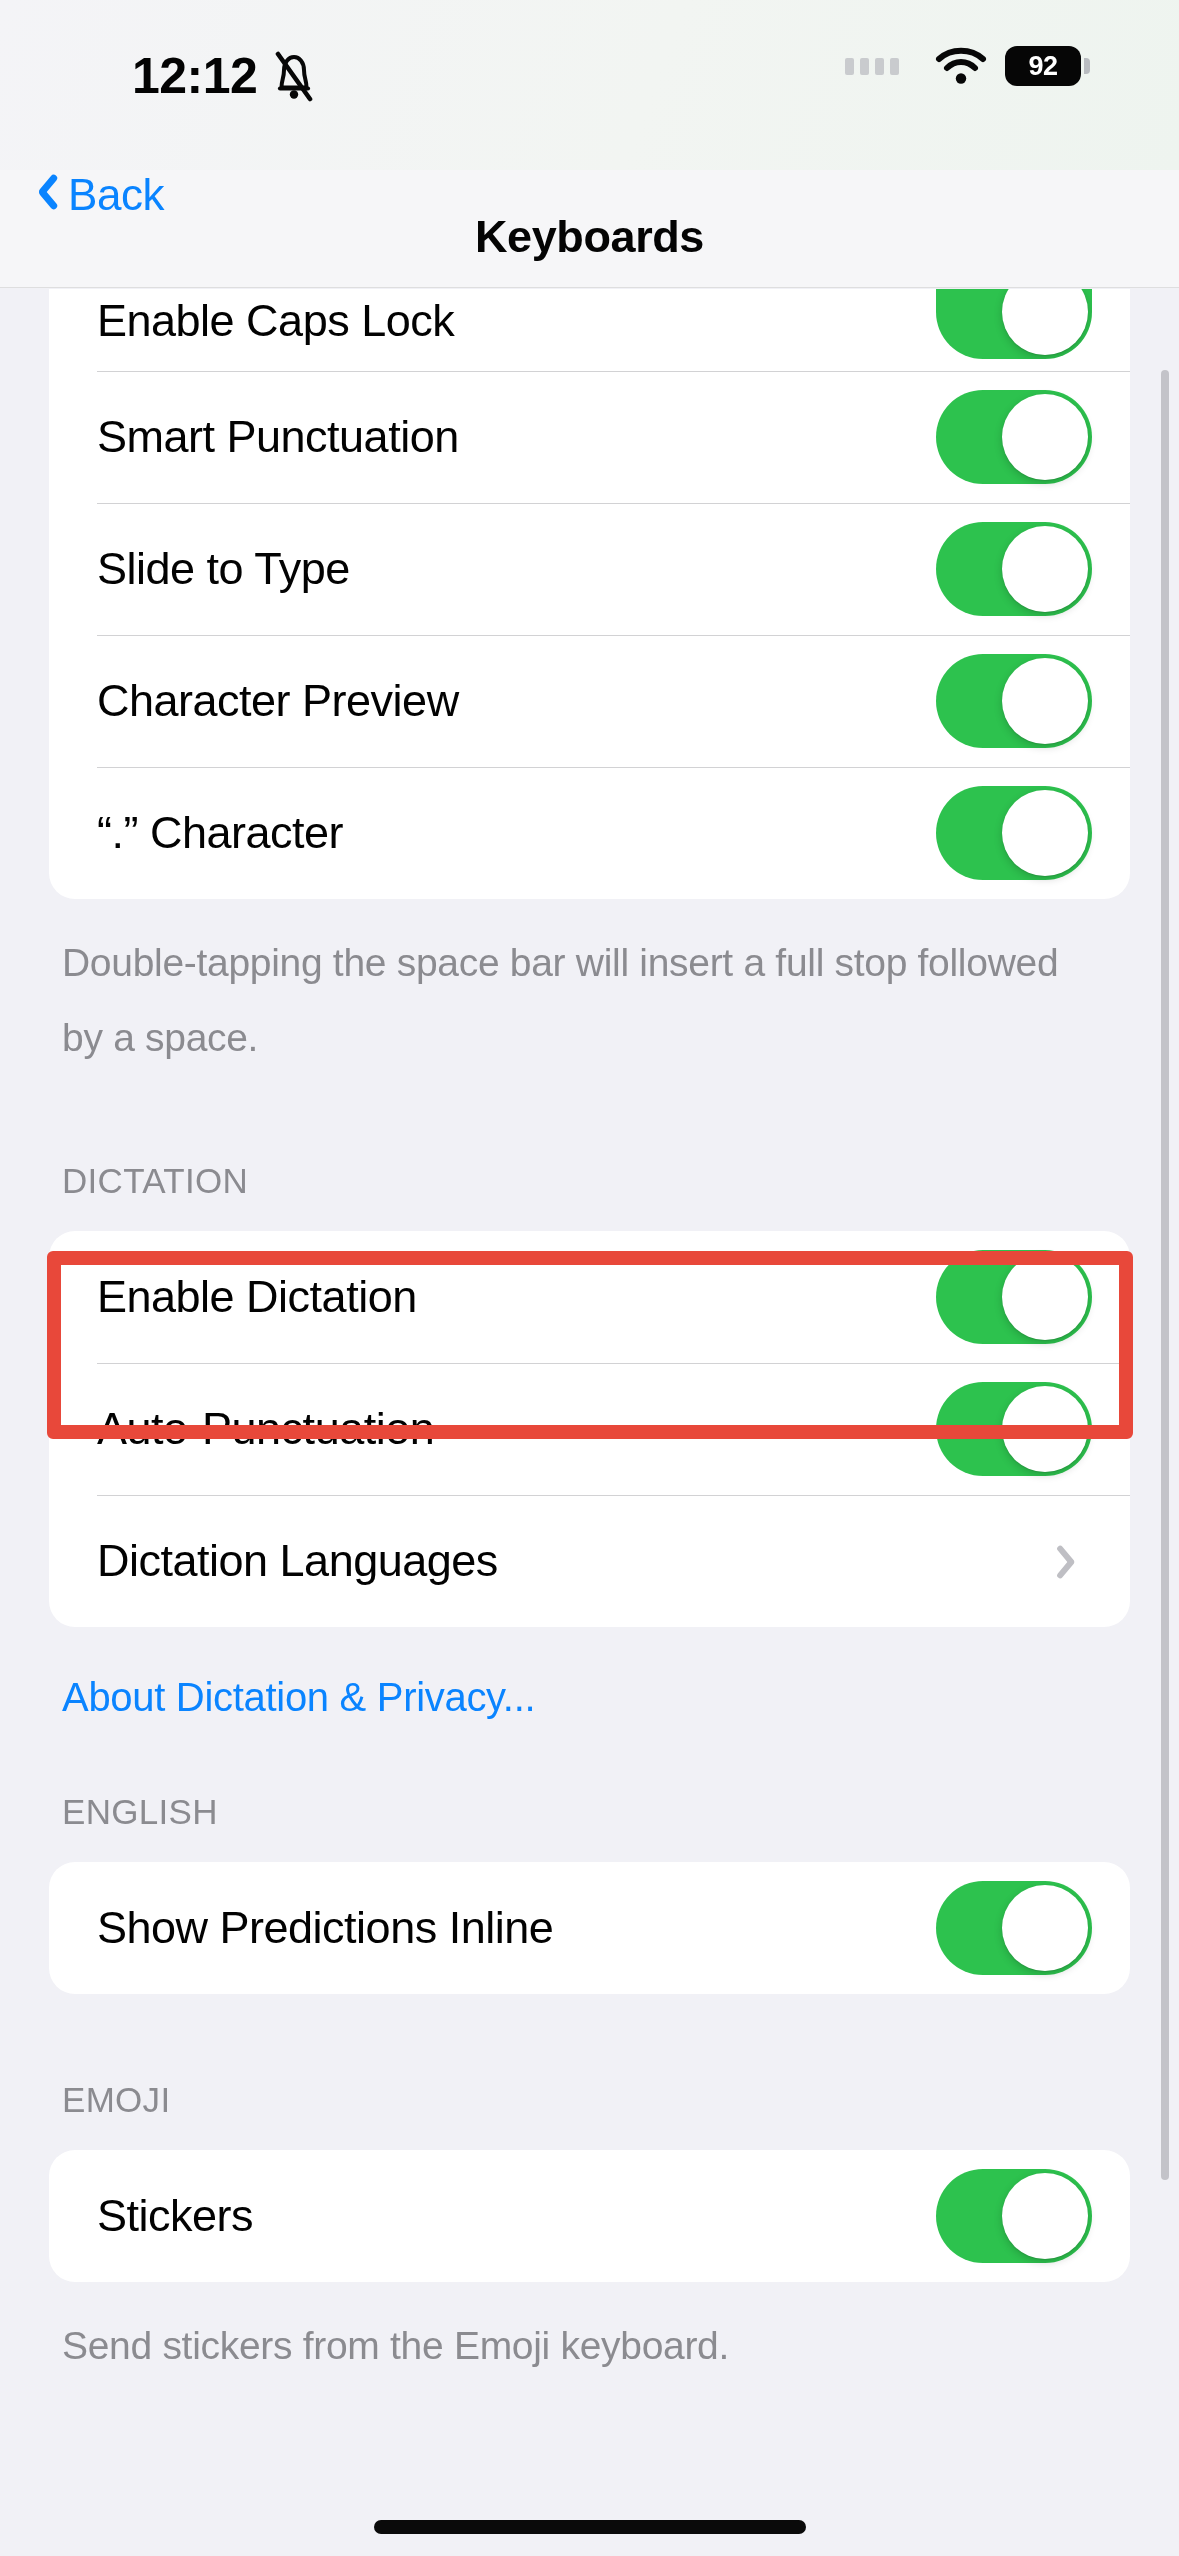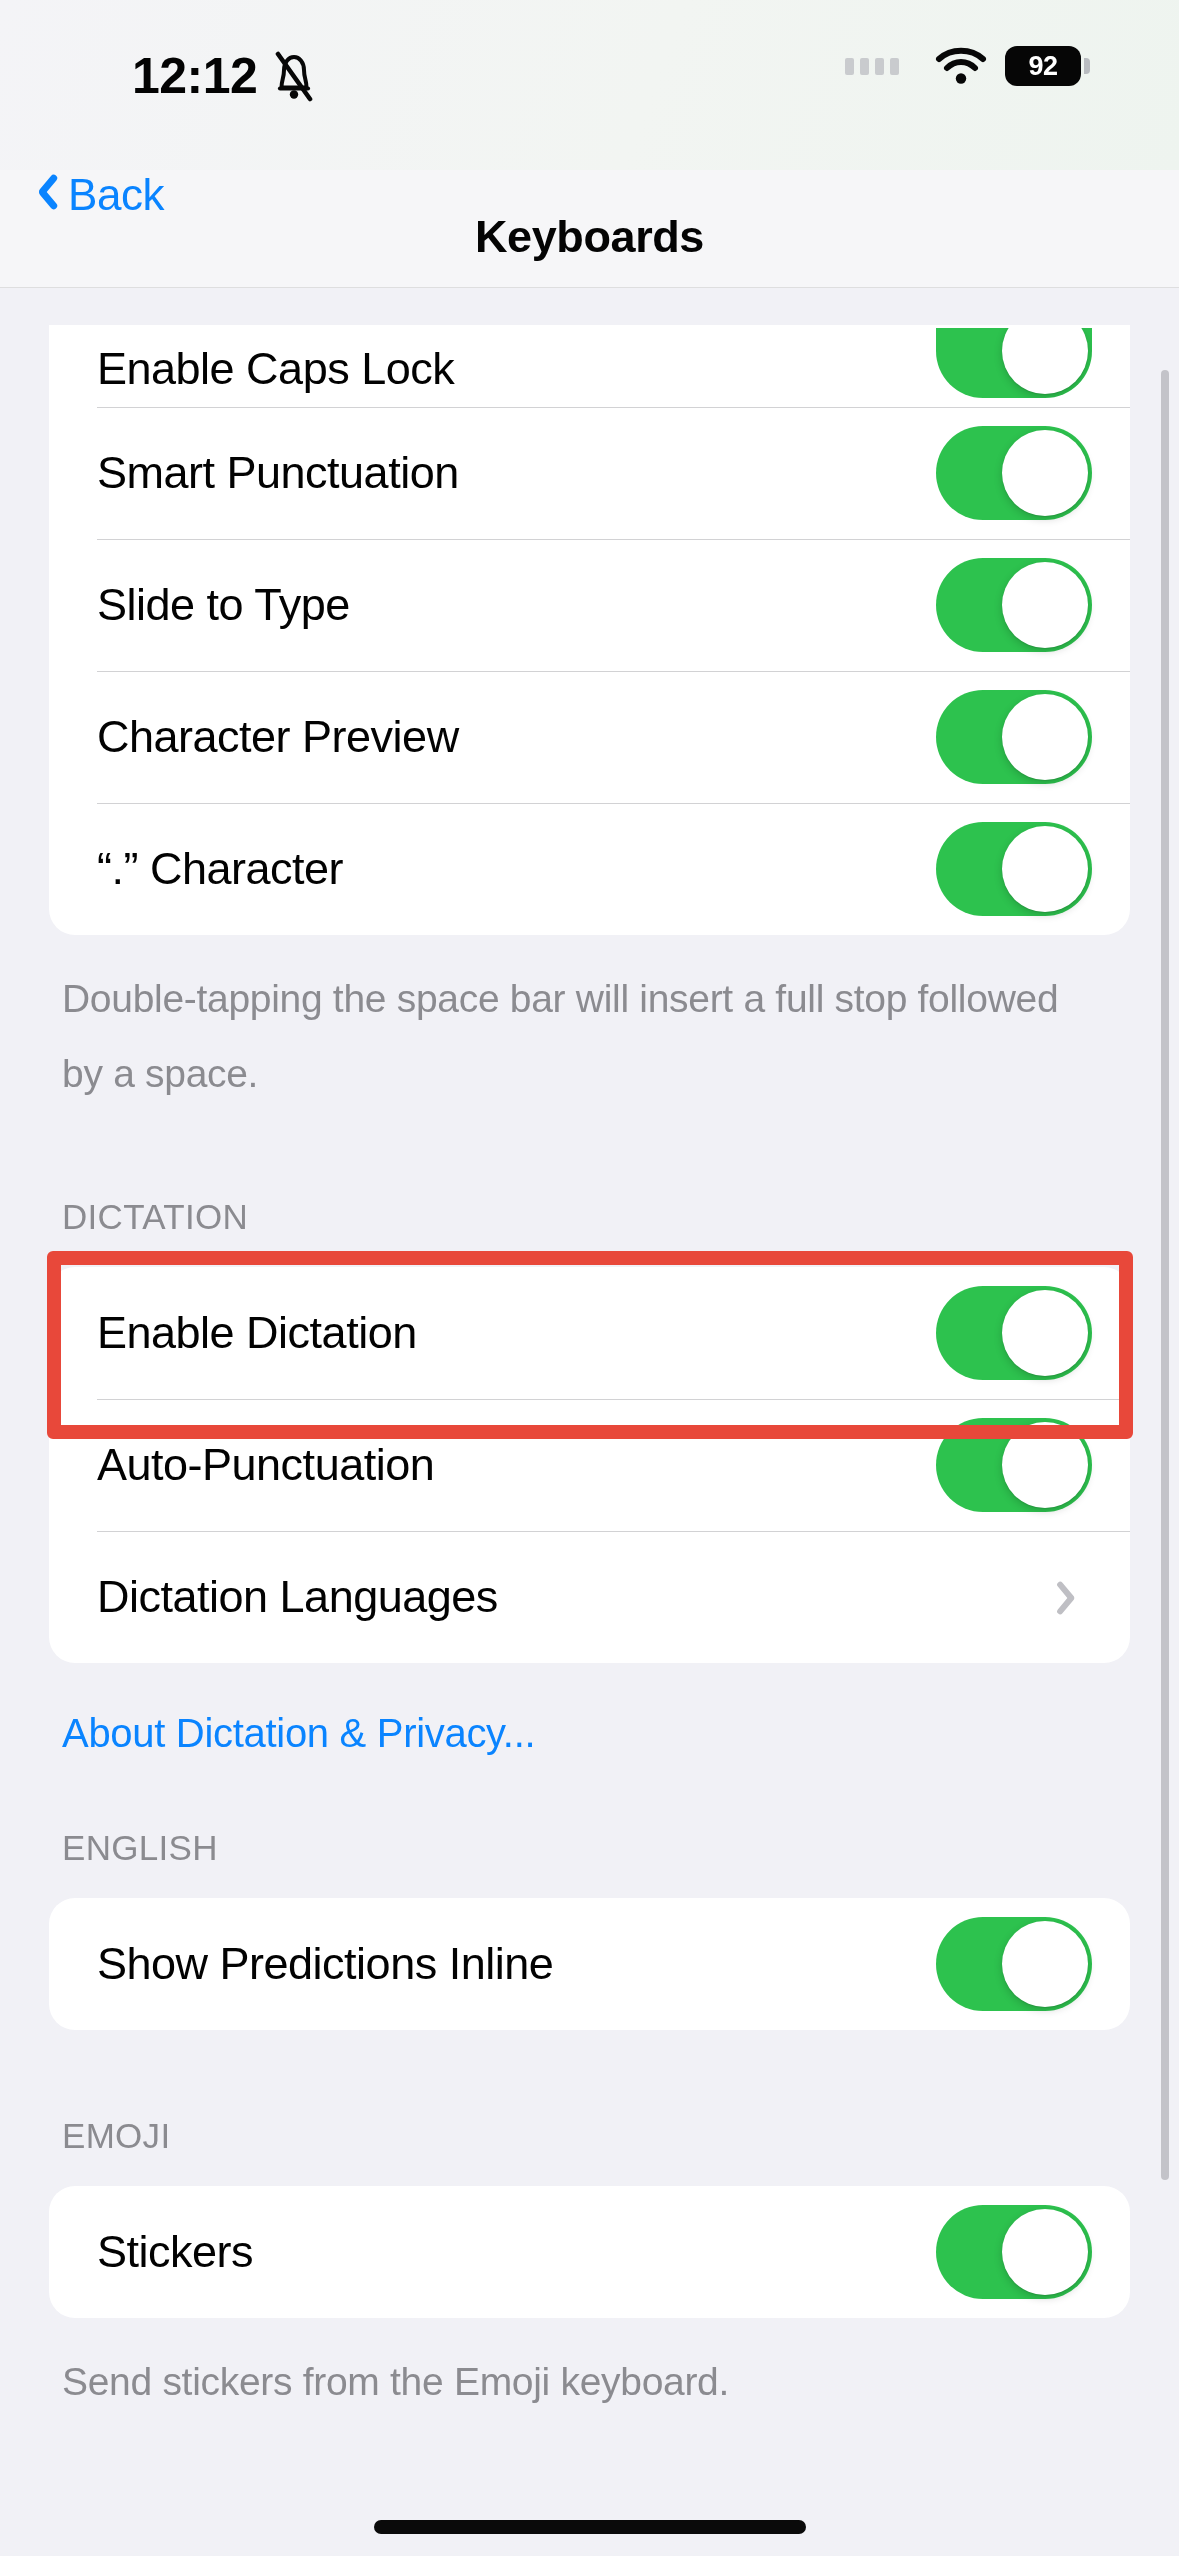--- a/index.html
+++ b/index.html
@@ -177,21 +177,21 @@
     left: 48px; right: 0; top: 0;
     height: 1px;
     background: #d2d2d4;
   }
   .row-label {
     font-size: 45px;
     color: #020202;
     letter-spacing: -0.5px;
     flex: 1;
   }
-  .row.partial { height: 82px; align-items: center; padding-bottom: 6px; margin-top: 36px; }
+  .row.partial { height: 82px; align-items: flex-start; padding-bottom: 6px; }
   .row.partial .row-label { position: relative; top: 6px; }
 
   
   .toggle {
     width: 156px;
     height: 94px;
     border-radius: 47px;
     background: #d1d1d6;
     position: relative;
     flex: 0 0 auto;

